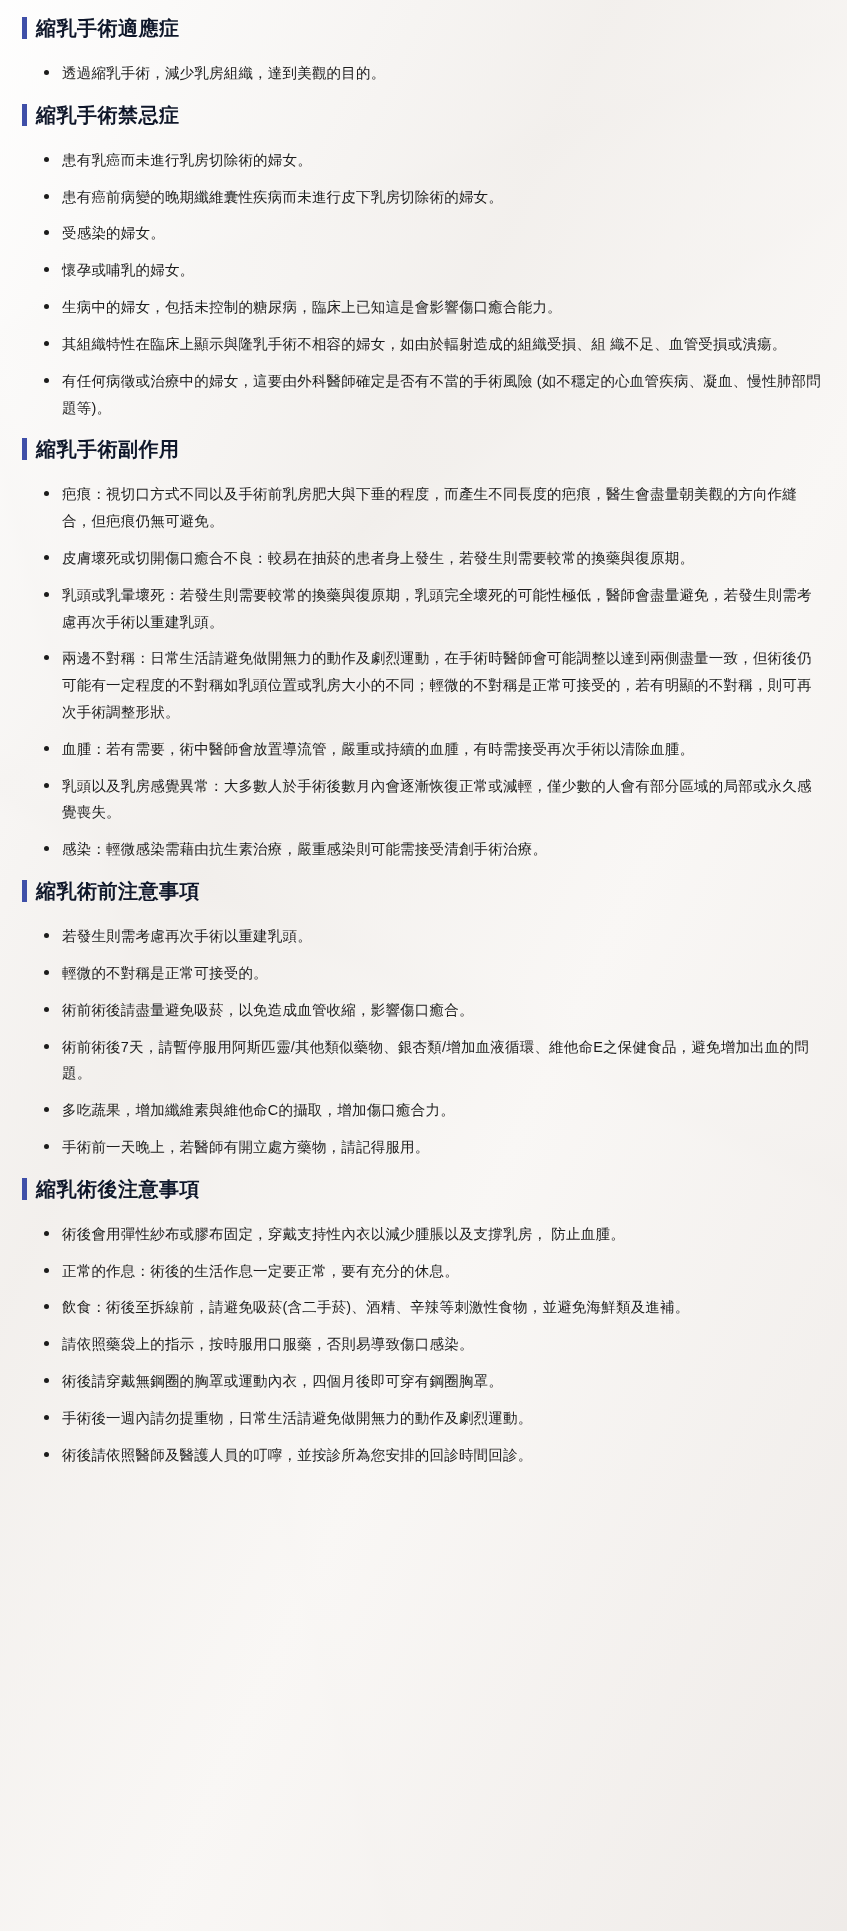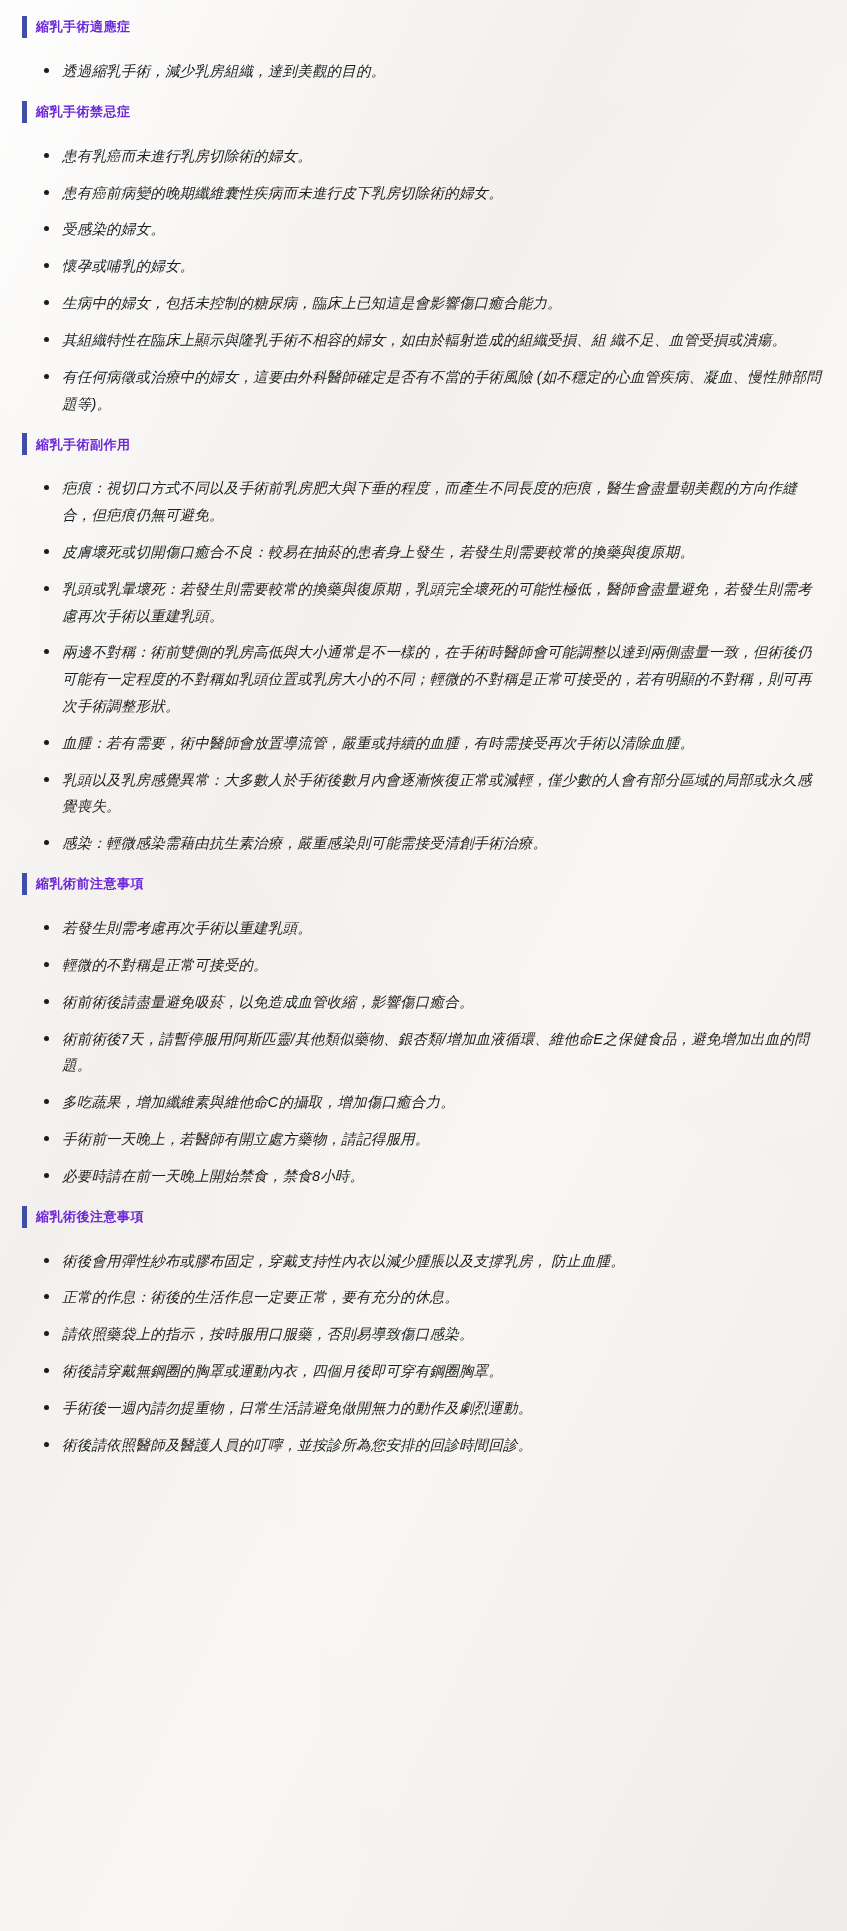--- a/index.html
+++ b/index.html
@@ -36,31 +36,30 @@
   }
   .heading-bar {
     display: inline-block;
     width: 5px;
     height: 22px;
     background: #3f4fa8;
     margin-right: 9px;
     flex: 0 0 auto;
   }
   .heading-text {
-    font-size: 13px;
+    font-size: 20px;
     font-weight: bold;
-    color: #6d28d9;
+    color: #0f172a;
     letter-spacing: 0.5px;
     line-height: 1.2;
   }
   ul.bullets {
     list-style: none;
     margin: 16px 0 10px 0;
     padding: 0 0 0 18px;
-    font-style: italic;
   }
   ul.bullets > li {
     position: relative;
     padding: 0 0 0 22px;
     margin: 0 0 10px 0;
     font-size: 14.5px;
     line-height: 1.85;
     color: #1c1c1c;
     letter-spacing: 0.2px;
   }
@@ -111,51 +110,51 @@
 
   <div class="section">
     <div class="section-heading">
       <span class="heading-bar"></span>
       <span class="heading-text">縮乳手術副作用</span>
     </div>
     <ul class="bullets">
       <li>疤痕：視切口方式不同以及手術前乳房肥大與下垂的程度，而產生不同長度的疤痕，醫生會盡量朝美觀的方向作縫合，但疤痕仍無可避免。</li>
       <li>皮膚壞死或切開傷口癒合不良：較易在抽菸的患者身上發生，若發生則需要較常的換藥與復原期。</li>
       <li>乳頭或乳暈壞死：若發生則需要較常的換藥與復原期，乳頭完全壞死的可能性極低，醫師會盡量避免，若發生則需考慮再次手術以重建乳頭。</li>
-      <li>兩邊不對稱：術前雙側的乳房高低與大小通常是不一樣的，在手術時醫師會可能調整以達到兩側盡量一致，但術後仍可能有一定程度的不對稱如乳頭位置或乳房大小的不同；輕微的不對稱是正常可接受的，若有明顯的不對稱，則可再次手術調整形狀。</li>
+      <li>兩邊不對稱：日常生活請避免做開無力的動作及劇烈運動，在手術時醫師會可能調整以達到兩側盡量一致，但術後仍可能有一定程度的不對稱如乳頭位置或乳房大小的不同；輕微的不對稱是正常可接受的，若有明顯的不對稱，則可再次手術調整形狀。</li>
       <li>血腫：若有需要，術中醫師會放置導流管，嚴重或持續的血腫，有時需接受再次手術以清除血腫。</li>
       <li>乳頭以及乳房感覺異常：大多數人於手術後數月內會逐漸恢復正常或減輕，僅少數的人會有部分區域的局部或永久感覺喪失。</li>
       <li>感染：輕微感染需藉由抗生素治療，嚴重感染則可能需接受清創手術治療。</li>
     </ul>
   </div>
 
   <div class="section">
     <div class="section-heading">
       <span class="heading-bar"></span>
       <span class="heading-text">縮乳術前注意事項</span>
     </div>
     <ul class="bullets tight">
       <li>若發生則需考慮再次手術以重建乳頭。</li>
       <li>輕微的不對稱是正常可接受的。</li>
       <li>術前術後請盡量避免吸菸，以免造成血管收縮，影響傷口癒合。</li>
       <li>術前術後7天，請暫停服用阿斯匹靈/其他類似藥物、銀杏類/增加血液循環、維他命E之保健食品，避免增加出血的問題。</li>
       <li>多吃蔬果，增加纖維素與維他命C的攝取，增加傷口癒合力。</li>
       <li>手術前一天晚上，若醫師有開立處方藥物，請記得服用。</li>
-      <li>必要時請在前一天晚上開始禁食，禁食8小時。</li>
     </ul>
   </div>
 
   <div class="section">
     <div class="section-heading">
       <span class="heading-bar"></span>
       <span class="heading-text">縮乳術後注意事項</span>
     </div>
     <ul class="bullets tight">
       <li>術後會用彈性紗布或膠布固定，穿戴支持性內衣以減少腫脹以及支撐乳房， 防止血腫。</li>
       <li>正常的作息：術後的生活作息一定要正常，要有充分的休息。</li>
+      <li>飲食：術後至拆線前，請避免吸菸(含二手菸)、酒精、辛辣等刺激性食物，並避免海鮮類及進補。</li>
       <li>請依照藥袋上的指示，按時服用口服藥，否則易導致傷口感染。</li>
       <li>術後請穿戴無鋼圈的胸罩或運動內衣，四個月後即可穿有鋼圈胸罩。</li>
       <li>手術後一週內請勿提重物，日常生活請避免做開無力的動作及劇烈運動。</li>
       <li>術後請依照醫師及醫護人員的叮嚀，並按診所為您安排的回診時間回診。</li>
     </ul>
   </div>
 
 </div>
 
 </body></html>

